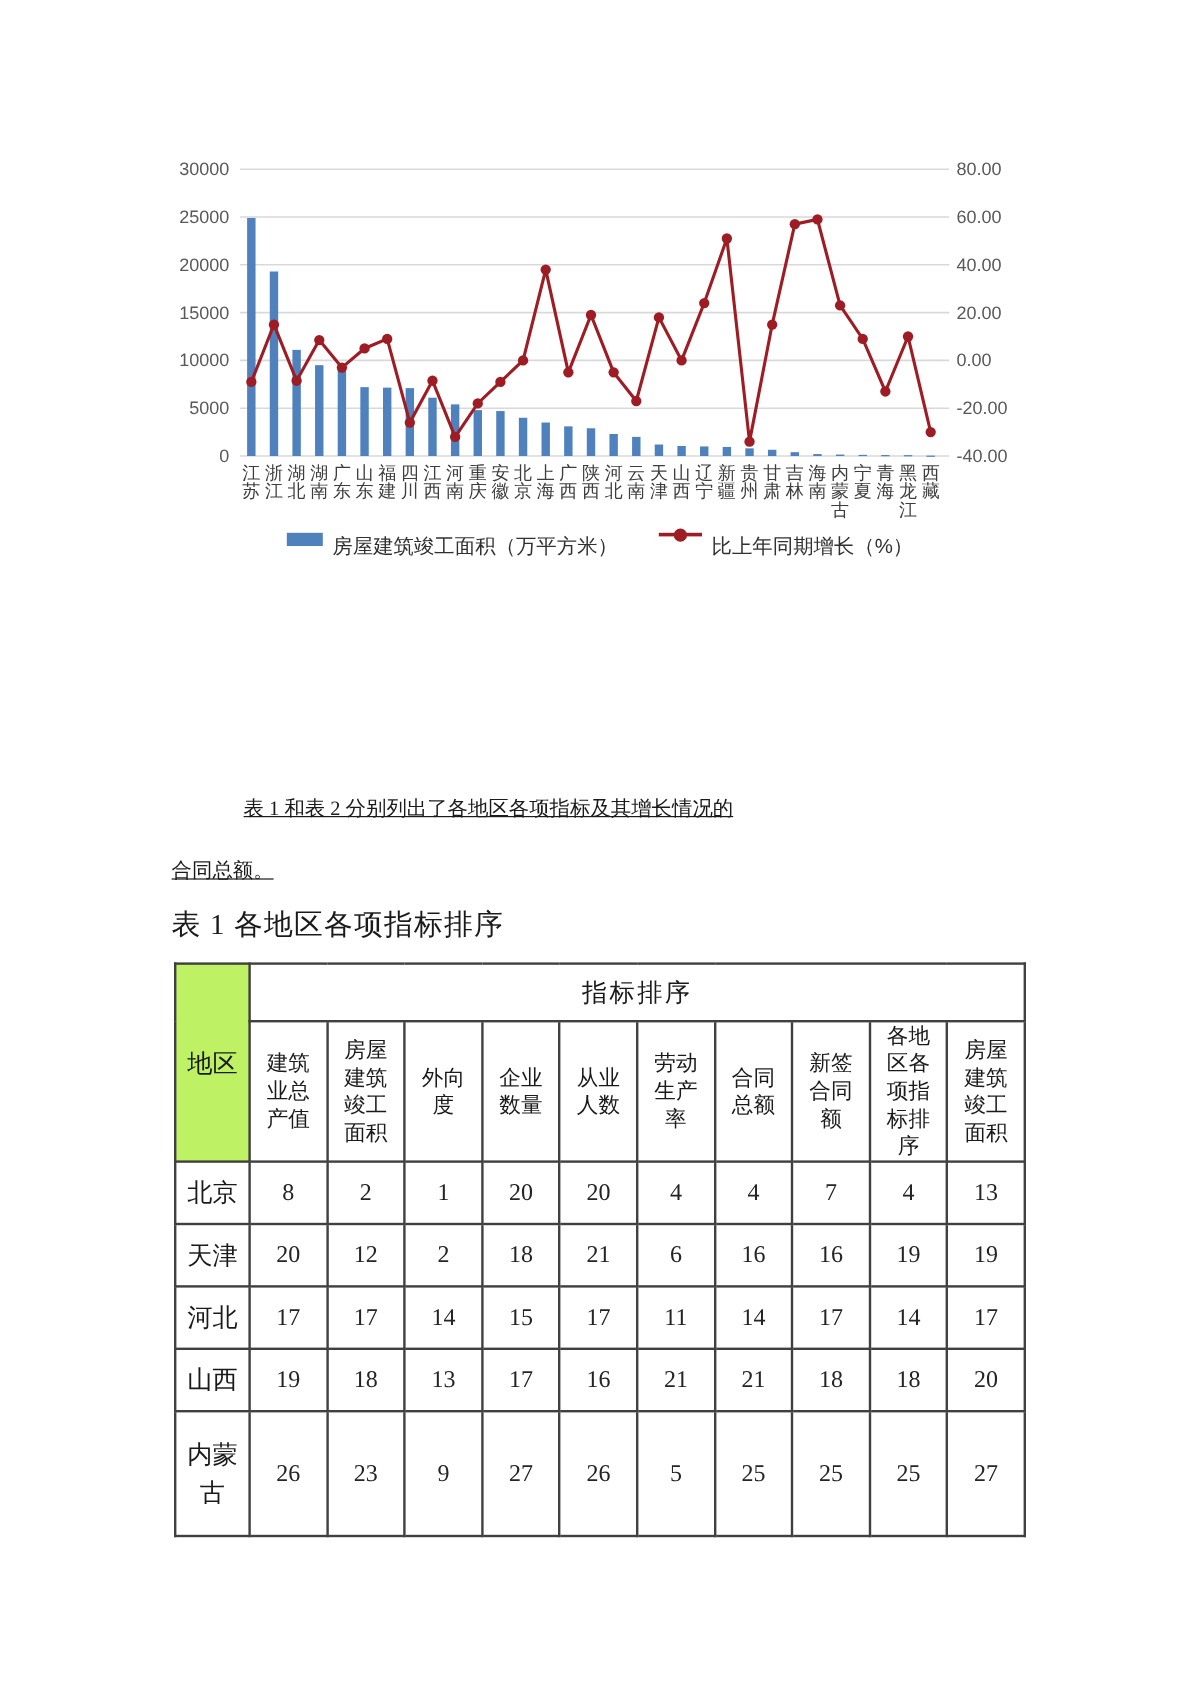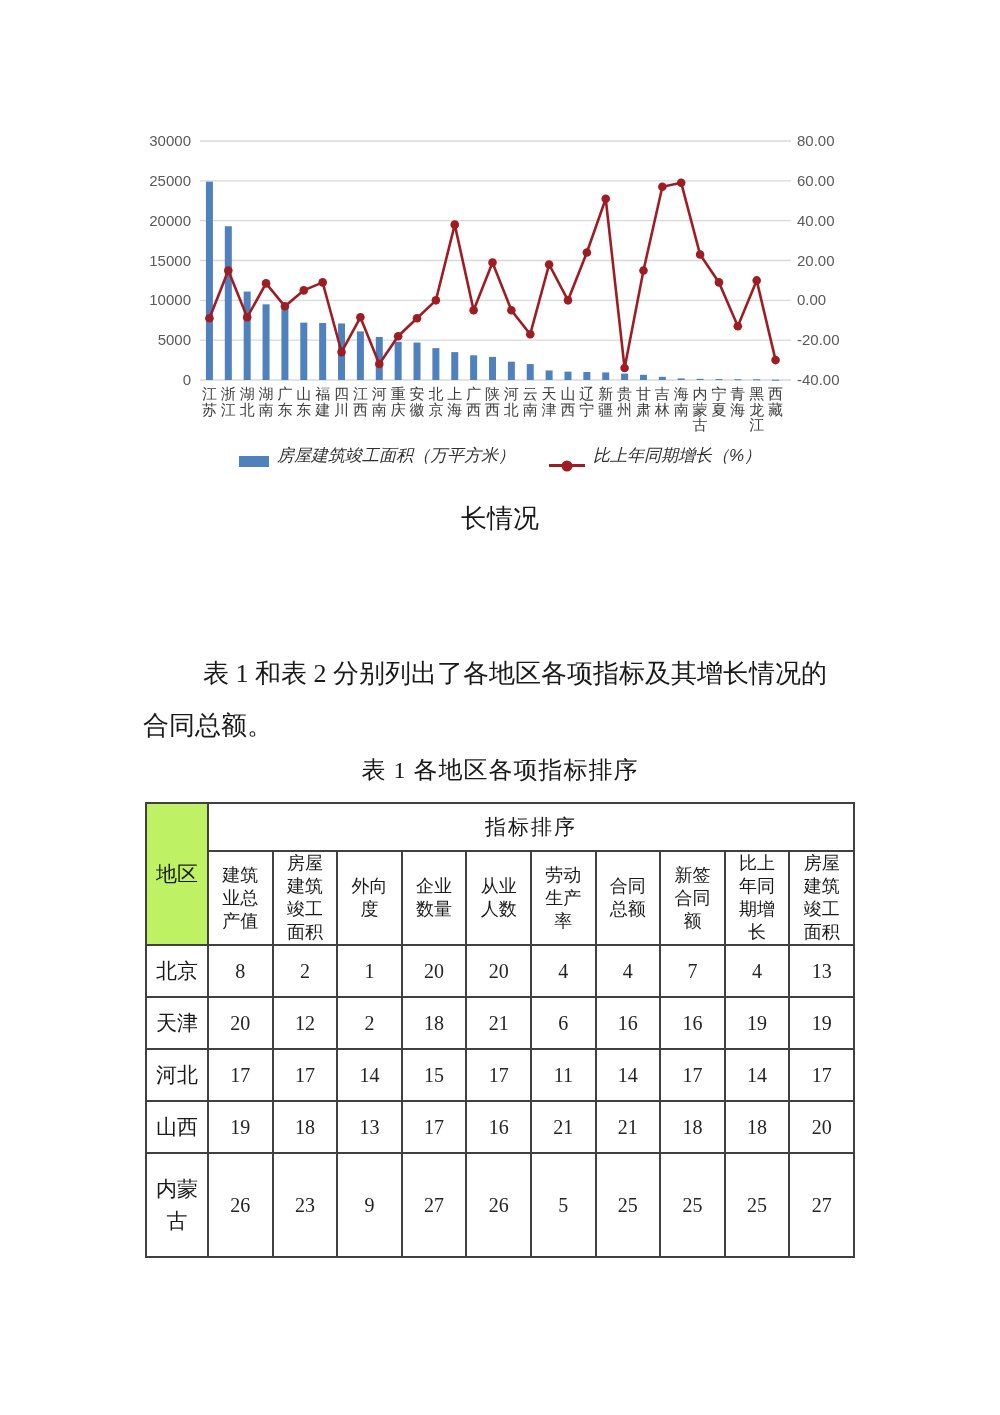--- a/index.html
+++ b/index.html
@@ -6,34 +6,34 @@
   .page{position:relative;width:1000px;height:1415px;background:#ffffff;
         font-family:"Liberation Serif",serif;color:#1a1a1a;overflow:hidden;}
 
   
   .chart-block{position:absolute;left:125px;top:128px;width:750px;}
   .chart-block svg{display:block;}
   .chart-block svg text{font-family:"Liberation Sans",sans-serif;}
   .legend{display:flex;justify-content:center;align-items:center;gap:34px;
           margin-top:4px;font-size:17px;color:#303030;
           font-family:"Liberation Sans",sans-serif;}
-  .legend-item{display:flex;align-items:flex-end;gap:8px;font-style:italic;}
+  .legend-item{display:flex;align-items:flex-start;gap:8px;}
   .swatch-bar{display:inline-block;width:30px;height:11px;background:#4f81bd;}
   .swatch-line{position:relative;display:inline-block;width:36px;height:3px;background:#9e1d24;}
   .swatch-dot{position:absolute;left:50%;top:50%;transform:translate(-50%,-50%);
               width:11px;height:11px;border-radius:50%;background:#9e1d24;}
 
   
   .caption{position:absolute;left:143px;top:494px;width:714px;text-align:center;
            font-size:26px;line-height:50px;}
   .heading{position:absolute;left:213px;top:601px;font-size:25px;font-weight:bold;
            letter-spacing:1px;}
-  .para{position:absolute;left:143px;top:648px;width:714px;font-size:26px;line-height:52px;}
+  .para{position:absolute;left:143px;top:648px;width:714px;font-size:17px;line-height:52px;text-decoration:underline;}
   .para-line1{text-indent:60px;}
-  .tbl-title{position:absolute;left:143px;top:754px;width:714px;text-align:center;
+  .tbl-title{position:absolute;left:143px;top:754px;width:714px;
              font-size:24px;letter-spacing:1px;}
 
   
   .rank-table{position:absolute;left:145px;top:802px;width:710px;
               border-collapse:collapse;table-layout:fixed;text-align:center;}
   .rank-table th,.rank-table td{border:2px solid #404040;font-weight:normal;
               padding:0;vertical-align:middle;}
   .c-region{width:62px;}
   .region-head{background:#bef264;font-size:21px;}
   .group-head{height:46px;font-size:21px;letter-spacing:2px;}
@@ -175,21 +175,20 @@
       <div class="legend-item">
         <span class="swatch-line">
             <span class="swatch-dot"></span>
           </span>
         <span>比上年同期增长（%）</span>
       </div>
     </div>
   </div>
 
   <div class="caption">
-    <div>长情况</div>
   </div>
 
 
   <div class="para">
     <div class="para-line1">表 1 和表 2 分别列出了各地区各项指标及其增长情况的</div>
     <div>合同总额。</div>
   </div>
 
   <div class="tbl-title">表 1 各地区各项指标排序</div>
 
@@ -205,21 +204,21 @@
       </tr>
       <tr id="indicator-header-row">
           <th class="ind-head"><span>建筑业总产值</span></th>
           <th class="ind-head"><span>房屋建筑竣工面积</span></th>
           <th class="ind-head"><span>外向度</span></th>
           <th class="ind-head"><span>企业数量</span></th>
           <th class="ind-head"><span>从业人数</span></th>
           <th class="ind-head"><span>劳动生产率</span></th>
           <th class="ind-head"><span>合同总额</span></th>
           <th class="ind-head"><span>新签合同额</span></th>
-          <th class="ind-head"><span>比上年同期增长</span></th>
+          <th class="ind-head"><span>各地区各项指标排序</span></th>
           <th class="ind-head"><span>房屋建筑竣工面积</span></th>
         </tr>
     </thead>
     <tbody id="table-body">
         <tr>
           <th class="region-cell">北京</th>
           <td class="rank-cell">8</td>
           <td class="rank-cell">2</td>
           <td class="rank-cell">1</td>
           <td class="rank-cell">20</td>

